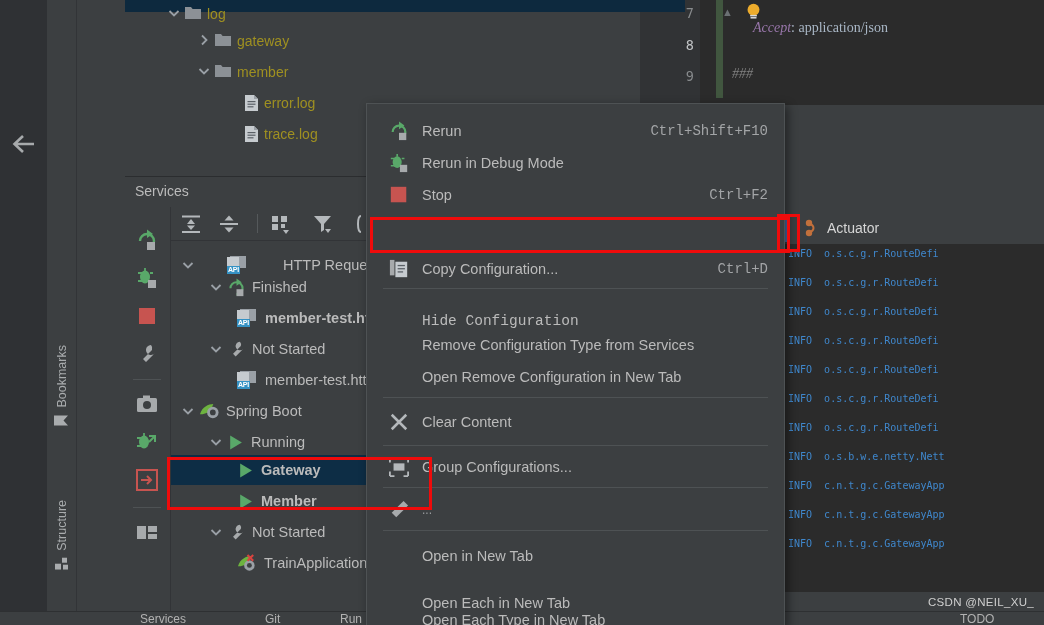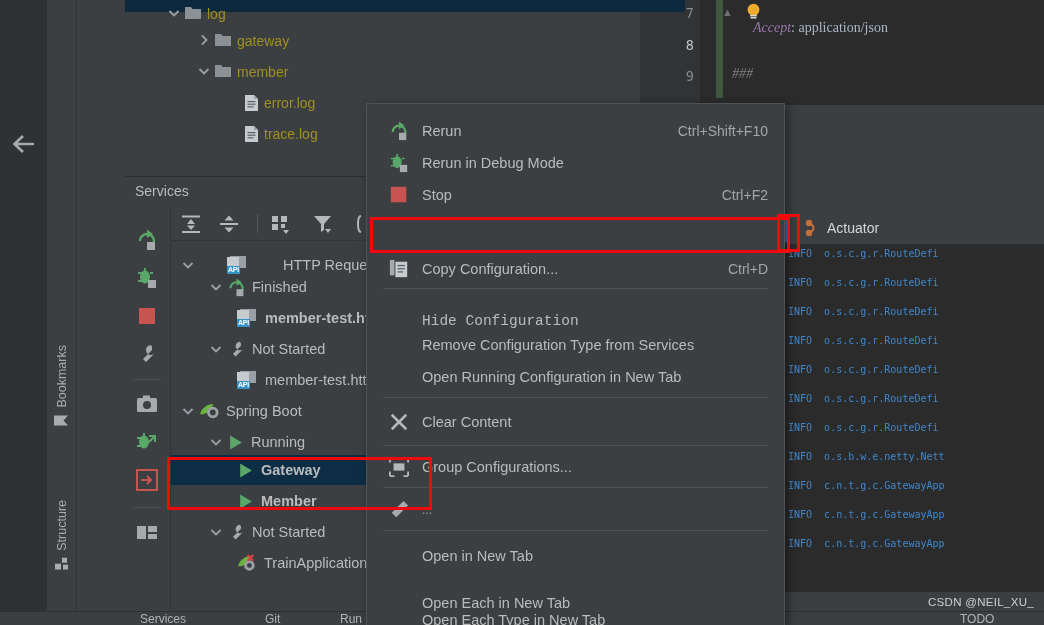--- a/index.html
+++ b/index.html
@@ -149,21 +149,21 @@
   .ctxmenu{
     position:absolute;left:366px;top:103px;width:417px;height:522px;
     background:#3c3f41;border:1px solid #4e5254;
     box-shadow:3px 3px 9px rgba(0,0,0,.45);
   }
   .mi{
     position:absolute;left:0;width:415px;height:30px;display:flex;align-items:center;
     white-space:nowrap;
   }
   .mi .mlabel{position:absolute;left:55px;font-size:14.5px;color:#bbbbbb;}
-  .mi .mkey{position:absolute;right:14px;font-size:14px;color:#a3a5a7;}
+  .mi .mkey{position:absolute;right:14px;font-size:14px;color:#a3a5a7;font-family:Liberation Mono, monospace;}
   .mi.sel{background:#4a6da7;}
   .mi.sel .mlabel,.mi.sel .mkey{color:#d8dde4;}
   .mi .mico{position:absolute;left:22px;width:20px;height:20px;}
   .msep{position:absolute;left:16px;width:385px;height:1px;background:#4e5254;}
 
   
   .redbox{position:absolute;border:3px solid #ef0b0b;box-sizing:border-box;}
 </style>
 </head>
 <body>
@@ -540,21 +540,21 @@
 
     <div class="msep" style="top:184px;"></div>
 
     <div class="mi" style="top:202px;font-family:Liberation Mono, monospace;">
       <span class="mlabel">Hide Configuration</span>
     </div>
     <div class="mi" style="top:226px;">
       <span class="mlabel">Remove Configuration Type from Services</span>
     </div>
     <div class="mi" style="top:258px;">
-      <span class="mlabel">Open Running Configuration in New Tab</span>
+      <span class="mlabel">Open Remove Configuration in New Tab</span>
     </div>
 
     <div class="msep" style="top:293px;"></div>
 
     <div class="mi" style="top:303px;">
       <svg class="mico" viewBox="0 0 22 22">
         <path d="M3 3 L19 19 M19 3 L3 19" stroke="#b4b8bb" stroke-width="2.8"></path>
       </svg>
       <span class="mlabel">Clear Content</span>
     </div>

